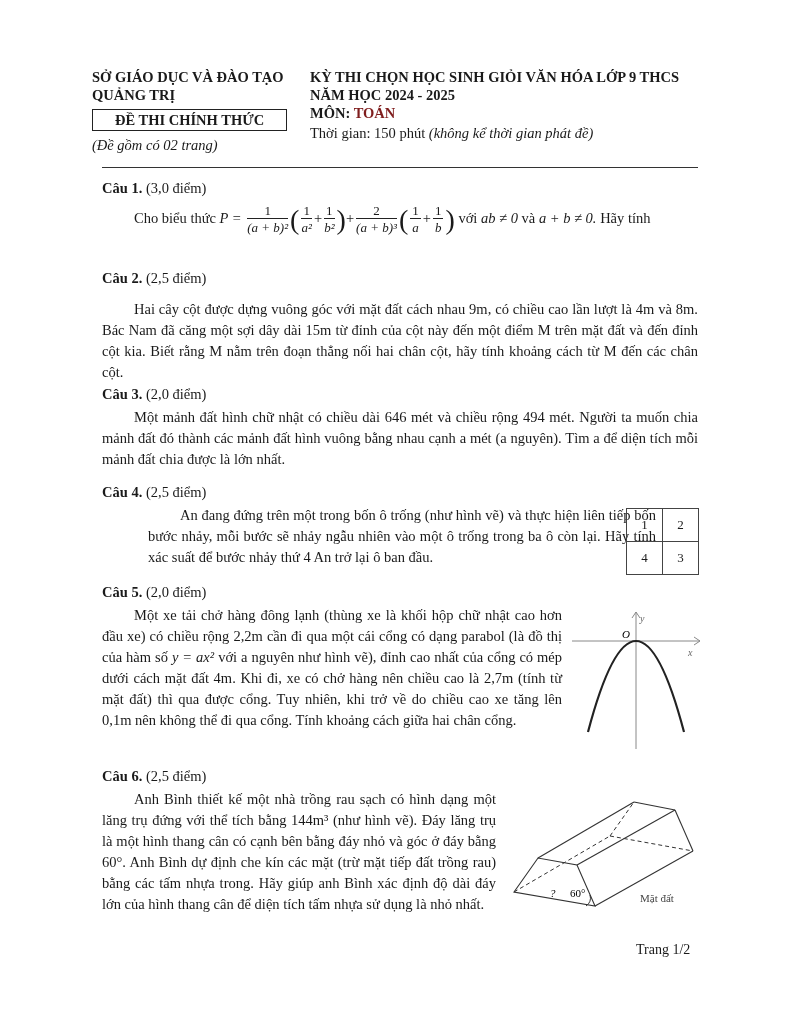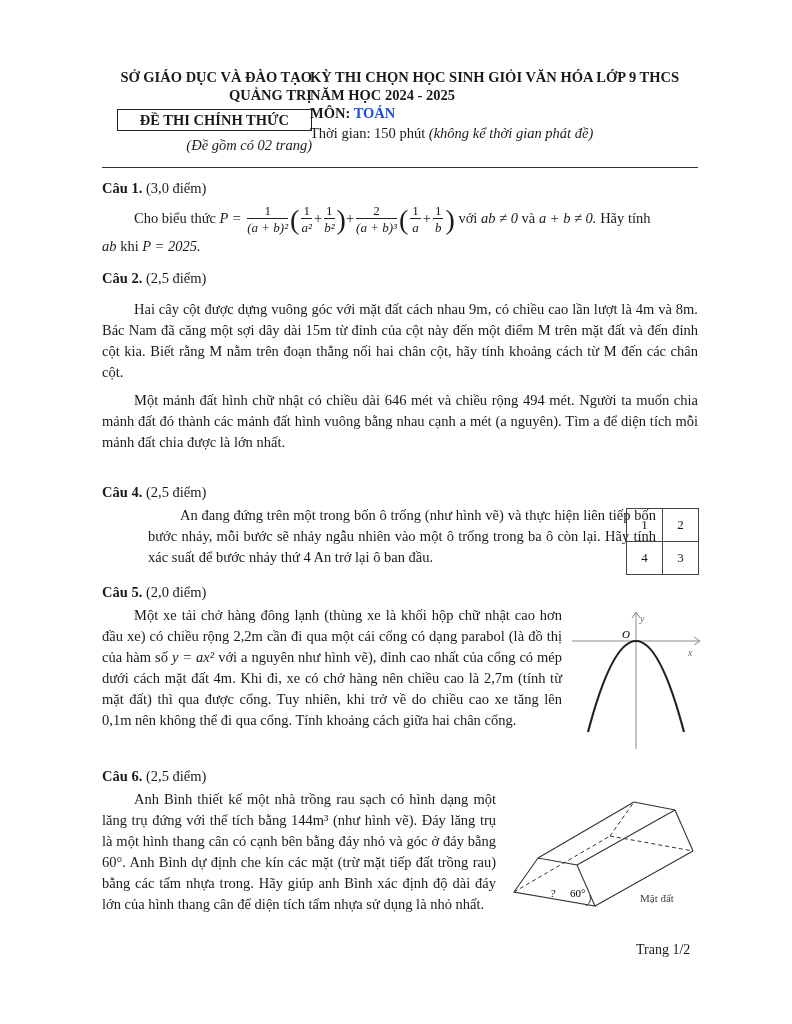--- a/index.html
+++ b/index.html
@@ -1,24 +1,24 @@
 <!DOCTYPE html>
 <html><head>
 <meta charset="utf-8">
 <style>
   html, body { margin: 0; padding: 0; background: #ffffff; }
   body { width: 792px; height: 1024px; position: relative; overflow: hidden;
          font-family: "Liberation Serif", "DejaVu Serif", serif; color: #1a1a1a; }
   .abs { position: absolute; }
-  .hdr-left { left: 92px; top: 68px; width: 220px; text-align: right; font-weight: bold; font-size: 14.5px; line-height: 18px; }
+  .hdr-left { left: 92px; top: 68px; width: 220px; text-align: left; font-weight: bold; font-size: 14.5px; line-height: 18px; }
   .hdr-right { left: 310px; top: 68px; width: 400px; text-align: left; font-size: 14.5px; line-height: 18px; }
   .hdr-right .b { font-weight: bold; }
   .boxed { display: inline-block; border: 1.3px solid #222; padding: 1px 22px; margin-top: 5px; font-weight: bold; }
   .italic { font-style: italic; font-weight: normal; }
-  .subject { color: #1d4ed8; }
+  .subject { color: #7f1d1d; }
   .rule { left: 102px; top: 167px; width: 596px; height: 0; border-top: 1px solid #333; }
   .q-head { font-size: 14.5px; font-weight: bold; }
   .q-head .pts { font-weight: normal; }
   .para { font-size: 14.5px; line-height: 21px; text-align: justify; text-indent: 32px; }
   .math { font-family: "Liberation Serif", serif; font-style: italic; }
   .frac { display: inline-block; vertical-align: middle; text-align: center; font-style: normal; margin: 0 2px; }
   .frac .num { display: block; border-bottom: 1px solid #222; padding: 0 2px; line-height: 15px; font-size: 13px; }
   .frac .den { display: block; line-height: 17px; font-size: 13px; }
   .big-paren { font-size: 28px; vertical-align: middle; font-style: normal; line-height: 1; }
   table.grid { border-collapse: collapse; }
@@ -58,36 +58,35 @@
   <div style="font-size:14.5px; margin-top:6px; padding-left:32px; white-space:nowrap;">
     <span>Cho biểu thức</span>
     <span class="math">P =</span>
     <span class="frac"><span class="num">1</span><span class="den math">(a + b)²</span></span><span class="big-paren">(</span><span class="frac"><span class="num">1</span><span class="den math">a²</span></span>+<span class="frac"><span class="num">1</span><span class="den math">b²</span></span><span class="big-paren">)</span>+<span class="frac"><span class="num">2</span><span class="den math">(a + b)³</span></span><span class="big-paren">(</span><span class="frac"><span class="num">1</span><span class="den math">a</span></span>+<span class="frac"><span class="num">1</span><span class="den math">b</span></span><span class="big-paren">)</span>
     <span>với</span>
     <span class="math">ab ≠ 0</span>
     <span>và</span>
     <span class="math">a + b ≠ 0.</span>
     <span>Hãy tính</span>
   </div>
-  <div style="font-size:14.5px; margin-top:2px;">
-    <span class="math">ab</span>
-    <span>khi</span>
-    <span class="math">P = 2025.</span>
-  </div>
 </div>
 
 <div class="abs" style="left:102px; top:270px; width:596px;">
   <div class="q-head">
     <span>Câu 2.</span>
     <span class="pts">(2,5 điểm)</span>
   </div>
   <div class="para" style="margin-top:12px;">Hai cây cột được dựng vuông góc với mặt đất cách nhau 9m, có chiều cao lần lượt là 4m và 8m. Bác Nam đã căng một sợi dây dài 15m từ đỉnh của cột này đến một điểm M trên mặt đất và đến đỉnh cột kia. Biết rằng M nằm trên đoạn thẳng nối hai chân cột, hãy tính khoảng cách từ M  đến các chân cột.</div>
 </div>
 
 <div class="abs" style="left:102px; top:386px; width:596px;">
+  <div class="q-head">
+    <span>Câu 3.</span>
+    <span class="pts">(2,0 điểm)</span>
+  </div>
   <div class="para" style="margin-top:4px;">Một mảnh đất hình chữ nhật có chiều dài 646 mét và chiều rộng 494 mét. Người ta muốn chia mảnh đất đó thành các mảnh đất hình vuông bằng nhau cạnh a mét (a nguyên). Tìm a để diện tích mỗi mảnh đất chia được là lớn nhất.</div>
 </div>
 
 <div class="abs" style="left:102px; top:484px; width:596px;">
   <div class="q-head">
     <span>Câu 4.</span>
     <span class="pts">(2,5 điểm)</span>
   </div>
   <div class="para" style="margin-top:4px; width:508px;margin-left:46px;">An đang đứng trên một trong bốn ô trống (như hình vẽ) và thực hiện liên tiếp bốn bước nhảy, mỗi bước sẽ nhảy ngẫu nhiên vào một ô trống trong ba ô còn lại. Hãy tính xác suất để bước nhảy thứ 4 An trở lại ô ban đầu.</div>
 </div>

